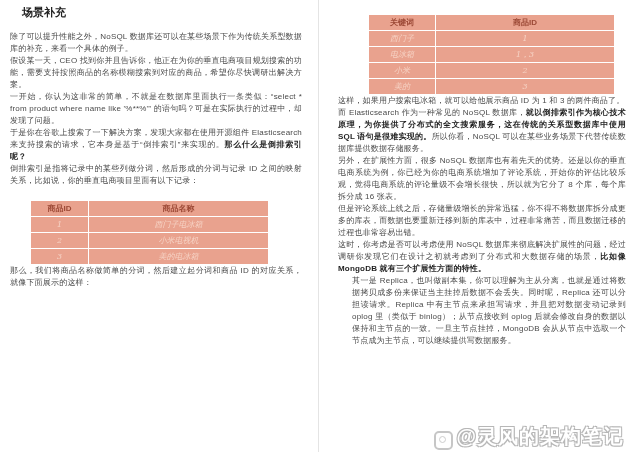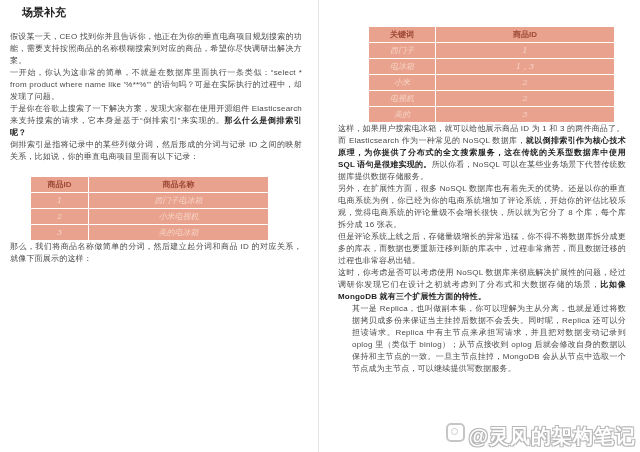--- a/index.html
+++ b/index.html
@@ -22,21 +22,21 @@
   }
   p.body b{color:#1f1f1f;}
 
   
   .l-p1{margin-top:13px;} .l-p2{margin-top:10px;} .l-p3{margin-top:12px;}
   .l-p4{margin-top:10px;} .l-p5{margin-top:16px;} .l-p6{margin-top:20px;}
   .l-table{margin-top:13px;margin-left:20px;}
   .l-p7{margin-top:23px;}
 
   
-  .r-table{margin-top:26px;margin-left:30px;}
+  .r-table{margin-top:14px;margin-left:30px;}
   .r-p1{margin-top:17px;} .r-p2{margin-top:13px;}
   .r-h{margin-top:16px;}
   .r-p3{margin-top:12px;} .r-p4{margin-top:11px;} .r-p5{margin-top:13px;}
   .r-p6{margin-top:17px;padding-left:14px;}
 
   table.data{border-collapse:collapse;}
   table.data td,table.data th{
     border:1px solid #ffffff;
     background:#e9a28e;
     height:15px;
@@ -48,22 +48,22 @@
   }
   table.data td{
     font-size:8px;color:#f6d2c4;
     font-family:"DejaVu Serif","Liberation Serif",serif;
     font-style:italic;
   }
   .l-table col.c1{width:58px;} .l-table col.c2{width:180px;}
   .r-table col.c1{width:67px;} .r-table col.c2{width:179px;}
 
   .watermark{
-    position:absolute;right:4px;top:423px;
-    display:flex;align-items:flex-start;gap:3px;
+    position:absolute;right:16px;top:423px;
+    display:flex;align-items:flex-end;gap:3px;
     opacity:0.85;pointer-events:none;
   }
   .wm-icon{
     width:15px;height:15px;border:2px solid #bdbdbd;border-radius:5px;
     background:rgba(255,255,255,0.65);position:relative;flex:0 0 auto;
   }
   .wm-icon::after{
     content:"";position:absolute;left:3px;top:3px;width:5px;height:5px;
     border:1.5px solid #c4c4c4;border-radius:50%;
   }
@@ -73,20 +73,21 @@
     white-space:nowrap;
   }
 </style>
 </head>
 <body>
 
 <div class="divider"></div>
 
 <div class="col col-left">
   <h1 class="sec">场景补充</h1>
+  <p class="body l-p1">除了可以提升性能之外，NoSQL 数据库还可以在某些场景下作为传统关系型数据库的补充，来看一个具体的例子。</p>
   <p class="body l-p2">假设某一天，CEO 找到你并且告诉你，他正在为你的垂直电商项目规划搜索的功能，需要支持按照商品的名称模糊搜索到对应的商品，希望你尽快调研出解决方案。</p>
   <p class="body l-p3">一开始，你认为这非常的简单，不就是在数据库里面执行一条类似：“select * from product where name like '%**%'” 的语句吗？可是在实际执行的过程中，却发现了问题。</p>
   <p class="body l-p5"><span>于是你在谷歌上搜索了一下解决方案，发现大家都在使用开源组件 Elasticsearch 来支持搜索的请求，它本身是基于“倒排索引”来实现的。</span><b>那么什么是倒排索引呢？</b></p>
   <p class="body l-p6">倒排索引是指将记录中的某些列做分词，然后形成的分词与记录 ID 之间的映射关系，比如说，你的垂直电商项目里面有以下记录：</p>
 
   <table class="data l-table">
     <colgroup>
         <col class="c1">
         <col class="c2">
       </colgroup>
@@ -130,24 +131,20 @@
     </tr>
     <tr>
       <td>电冰箱</td>
       <td>1，3</td>
     </tr>
     <tr>
       <td>小米</td>
       <td>2</td>
     </tr>
     <tr>
-      <td>电视机</td>
-      <td>2</td>
-    </tr>
-    <tr>
       <td>美的</td>
       <td>3</td>
     </tr>
   </tbody>
     </table>
 
   <p class="body r-p1">这样，如果用户搜索电冰箱，就可以给他展示商品 ID 为 1 和 3 的两件商品了。</p>
   <p class="body r-p2"><span>而 Elasticsearch 作为一种常见的 NoSQL 数据库，</span><b>就以倒排索引作为核心技术原理，为你提供了分布式的全文搜索服务，这在传统的关系型数据库中使用 SQL 语句是很难实现的。</b><span>所以你看，NoSQL 可以在某些业务场景下代替传统数据库提供数据存储服务。</span></p>
 
 

